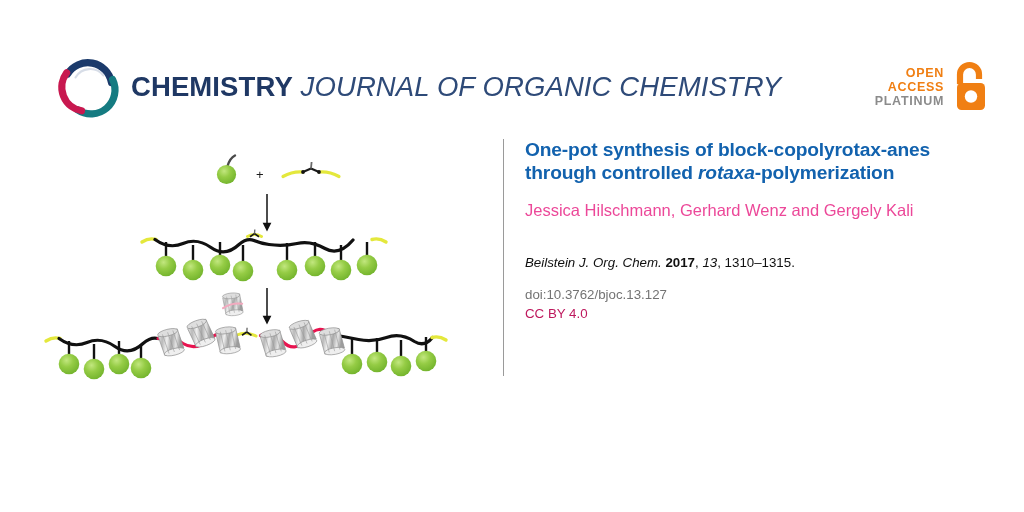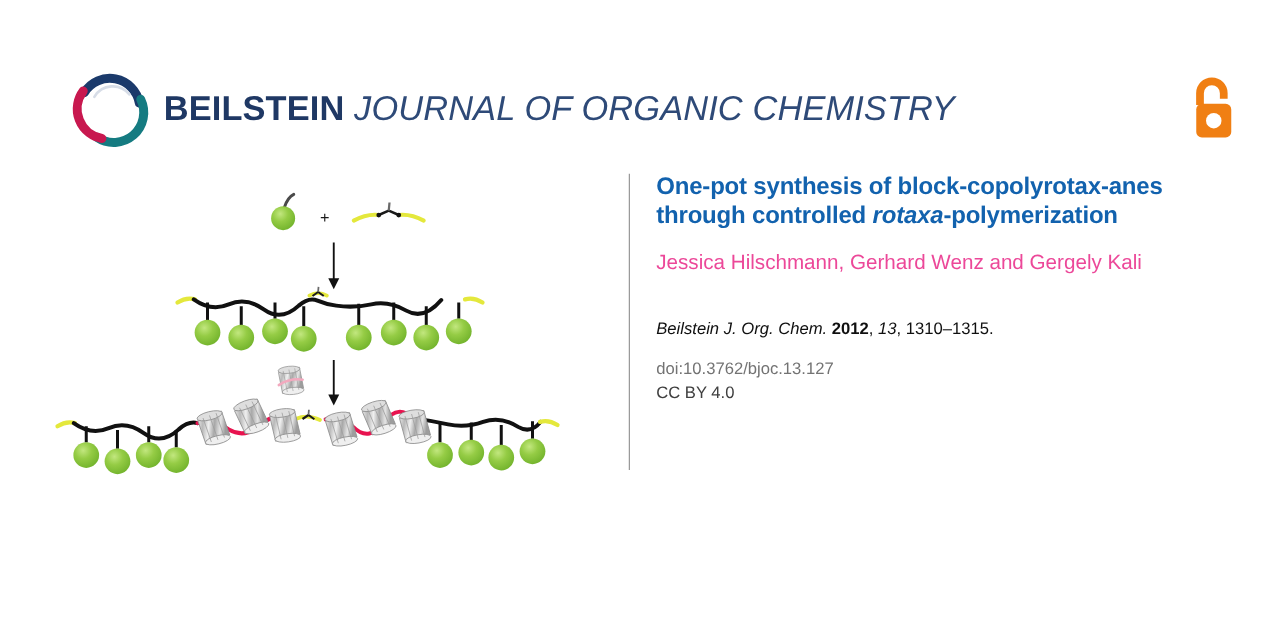--- a/index.html
+++ b/index.html
@@ -103,21 +103,21 @@
   #article-citation .cit-journal { font-style: italic; }
   #article-citation .cit-year { font-weight: 700; }
   #article-citation .cit-vol { font-style: italic; text-align: center; }
   #article-doi {
     margin-top: 14px;
     color: #737373;
     font-size: 13.3px;
     line-height: 1.42;
   }
   #article-license {
-    color: #404040;
+    color: #be185d;
     font-size: 13.3px;
     line-height: 1.42;
   }
 
   
   #graphical-abstract {
     position: absolute;
     left: 34px; top: 132px;
     width: 460px; height: 260px;
   }
@@ -135,24 +135,29 @@
 
       <path d="M57.6 26.5 A24 24 0 0 1 22.5 56.8" fill="none" stroke="#157b81" stroke-width="7.2" stroke-linecap="round"></path>
 
       <path d="M26.5 57.8 A24 24 0 0 1 11.6 19.8" fill="none" stroke="#c8184f" stroke-width="7.2" stroke-linecap="round"></path>
 
       <path d="M20.5 24.5 A17 17 0 0 1 48.5 22.5" fill="none" stroke="#d7dde7" stroke-width="2.1" stroke-linecap="round"></path>
     </svg>
   </div>
 
   <div id="journal-wordmark">
-    <span class="wm-bold">BEILSTEIN</span><span class="wm-light"> JOURNAL OF ORGANIC CHEMISTRY</span>
+    <span class="wm-bold">CHEMISTRY</span><span class="wm-light"> JOURNAL OF ORGANIC CHEMISTRY</span>
   </div>
 
   <div id="oa-badge">
+    <div id="oa-words">
+      <div class="oa-open">OPEN</div>
+      <div class="oa-access">ACCESS</div>
+      <div class="oa-platinum">PLATINUM</div>
+    </div>
     <div id="oa-lock">
       <svg viewBox="0 0 40 52" width="40" height="52" aria-hidden="true">
 
         <path d="M9 23 L9 13.5 A9.5 9.5 0 0 1 28 13.5 L28 18" fill="none" stroke="#f07f13" stroke-width="6.2" stroke-linecap="butt"></path>
 
         <rect x="6" y="22" width="28" height="27" rx="4.5" fill="#f07f13"></rect>
 
         <circle cx="20" cy="35.5" r="6.2" fill="#ffffff"></circle>
       </svg>
     </div>
@@ -315,17 +320,17 @@
     </g>
   </svg>
 </div>
 
 <div id="article-meta">
 
   <h1 id="article-title"><span>One-pot synthesis of block-copolyrotax-anes through controlled </span><span class="ital">rotaxa</span><span>-polymerization</span></h1>
 
   <div id="article-authors">Jessica Hilschmann, Gerhard Wenz and Gergely Kali</div>
 
-  <div id="article-citation"><span class="cit-journal">Beilstein J. Org. Chem.</span> <span class="cit-year">2012</span>, <span class="cit-vol">13</span>, <span>1310–1315.</span></div>
+  <div id="article-citation"><span class="cit-journal">Beilstein J. Org. Chem.</span> <span class="cit-year">2017</span>, <span class="cit-vol">13</span>, <span>1310–1315.</span></div>
 
   <div id="article-doi">doi:10.3762/bjoc.13.127</div>
   <div id="article-license">CC BY 4.0</div>
 </div>
 
 </body></html>

